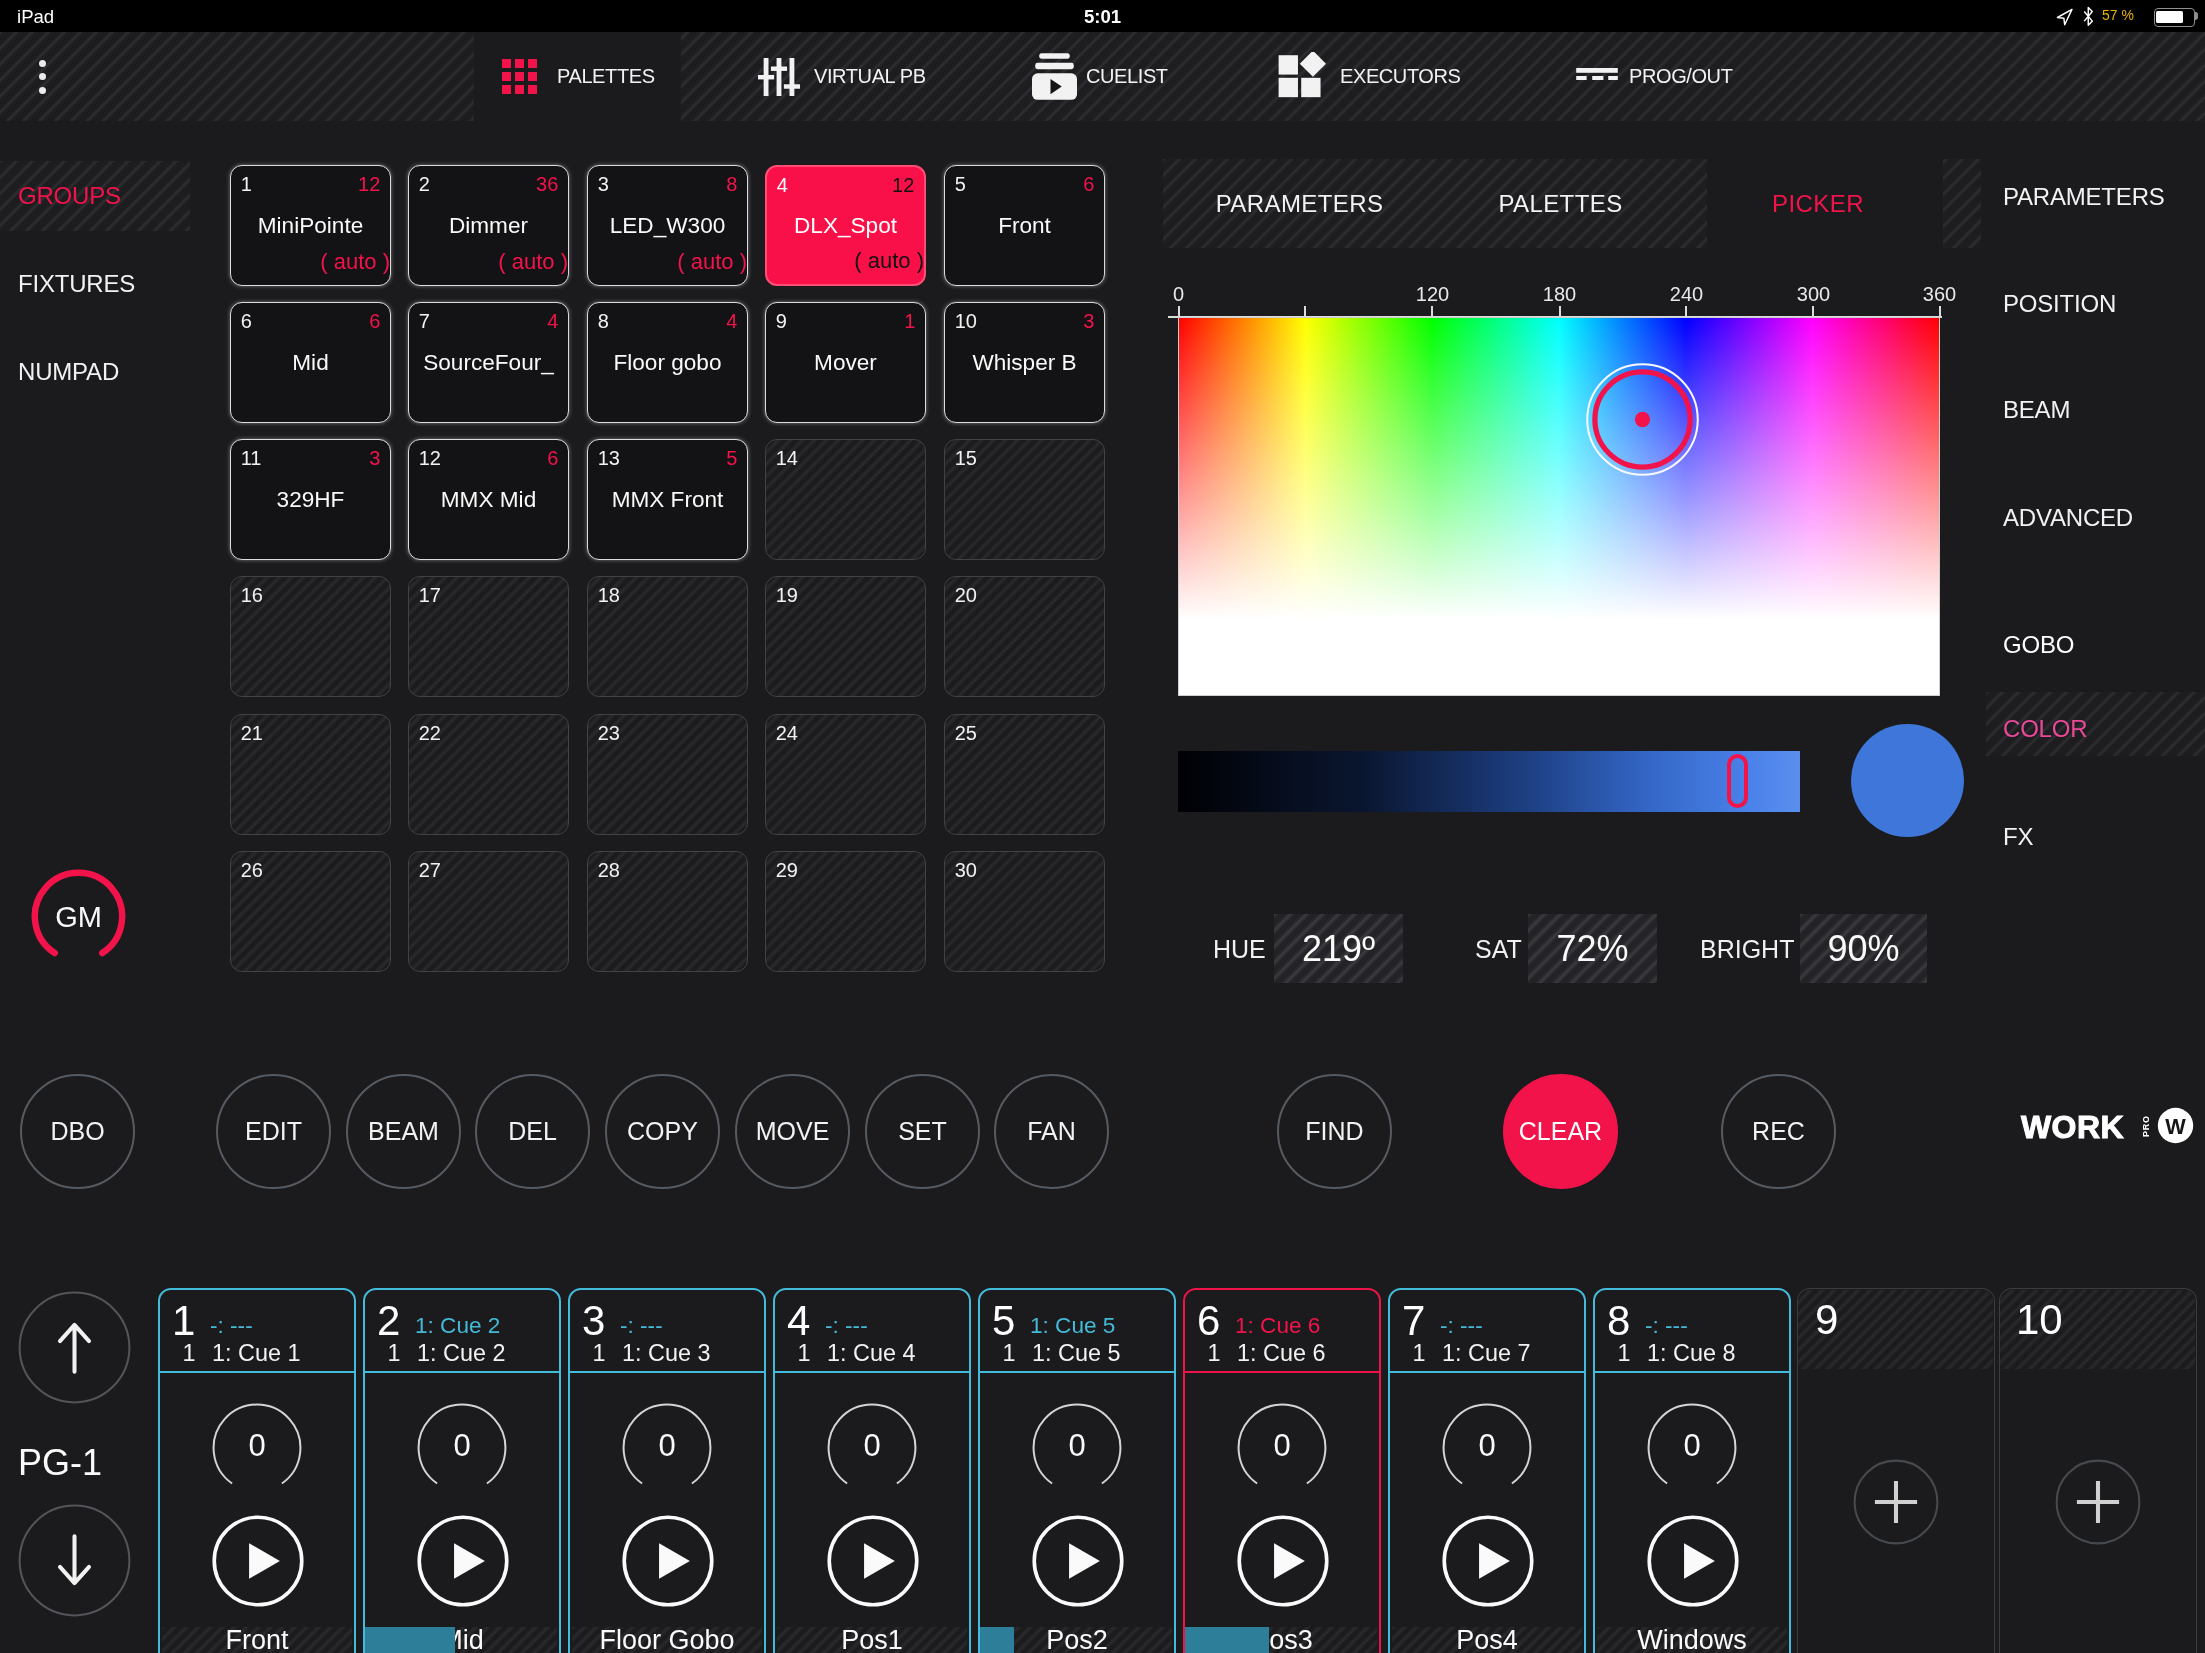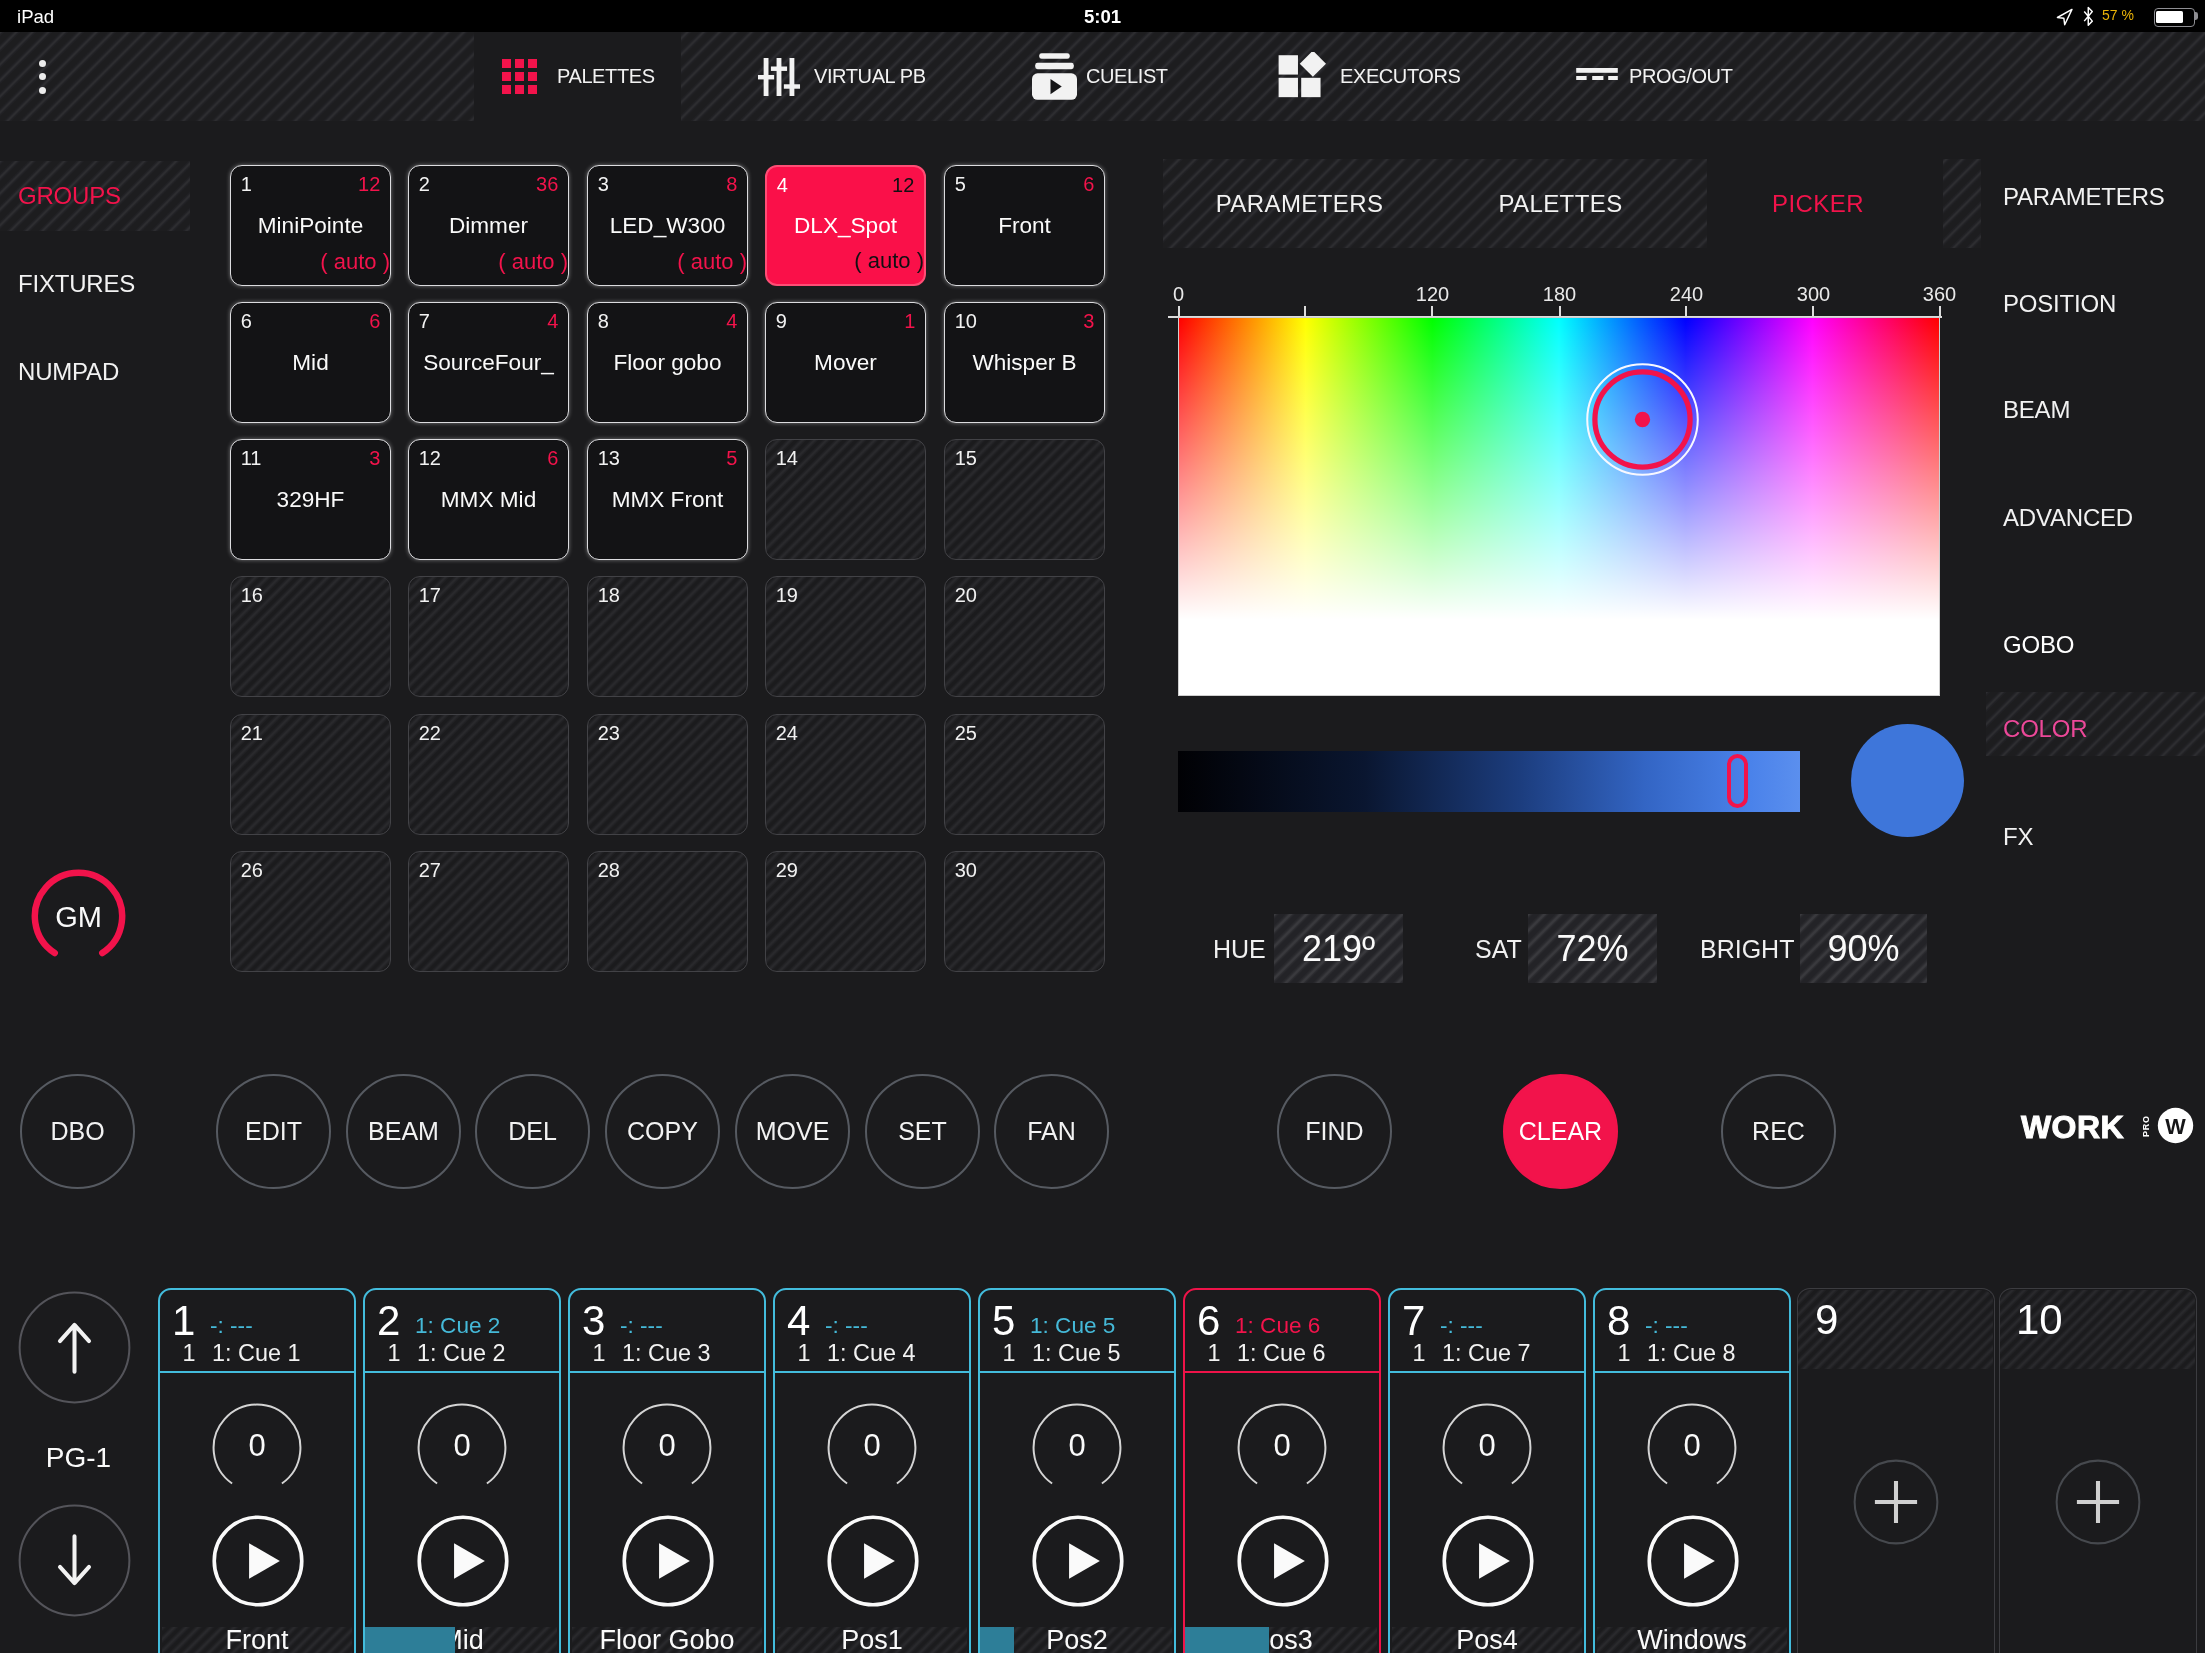--- a/index.html
+++ b/index.html
@@ -280,21 +280,21 @@
 <div class="abs" style="left:2021px;top:1109px;font-size:32px;font-weight:bold;color:#fff;letter-spacing:0.4px;-webkit-text-stroke:1px #fff;">WORK</div>
 <div class="abs" style="left:2141px;top:1113px;width:9.7px;height:24px;font-size:9px;font-weight:bold;color:#fff;writing-mode:vertical-rl;transform:rotate(180deg);letter-spacing:0.8px;">PRO</div>
 <svg class="abs" style="left:2157px;top:1107px;" width="37" height="37" viewBox="0 0 46 46">
 <circle cx="23" cy="23" r="22" fill="#fff"></circle>
 <text x="23" y="33" font-family="Liberation Sans" font-size="27" font-weight="bold" fill="#161618" text-anchor="middle">W</text>
 </svg>
 <svg class="abs" style="left:18px;top:1291px;" width="113" height="113" viewBox="0 0 140 140">
 <circle cx="70" cy="70" r="68" fill="none" stroke="#54545a" stroke-width="2.5"></circle>
 <path d="M70 100 L70 45 M52 62 L70 42 L88 62" fill="none" stroke="#f2f2f2" stroke-width="5" stroke-linejoin="round" stroke-linecap="round"></path>
   </svg>
-<div class="abs" style="left:18px;top:1442px;width:121px;text-align:center;font-size:28px;color:#fafafa;">PG-1</div>
+<div class="abs" style="left:18px;top:1442px;width:121px;text-align:left;font-size:36px;color:#fafafa;">PG-1</div>
 <svg class="abs" style="left:18px;top:1504px;" width="113" height="113" viewBox="0 0 140 140">
 <circle cx="70" cy="70" r="68" fill="none" stroke="#54545a" stroke-width="2.5"></circle>
 <path d="M70 40 L70 95 M52 78 L70 98 L88 78" fill="none" stroke="#f2f2f2" stroke-width="5" stroke-linejoin="round" stroke-linecap="round"></path>
   </svg>
 <div class="pbcol" style="left:158px;border-color:#43bcdc;">
 <div style="position:absolute;left:0;top:81px;width:100%;height:2.4px;background:#43bcdc;"></div>
 <div style="position:absolute;left:12px;top:6.5px;font-size:42px;color:#fff;">1</div>
 <div style="position:absolute;left:50px;top:22.6px;font-size:22.6px;color:#45b9d8;">-: ---</div>
 <div style="position:absolute;left:22.6px;top:50px;font-size:23.4px;color:#f2f2f2;">1</div>
 <div style="position:absolute;left:52px;top:50px;font-size:23.4px;color:#f2f2f2;">1: Cue 1</div>

